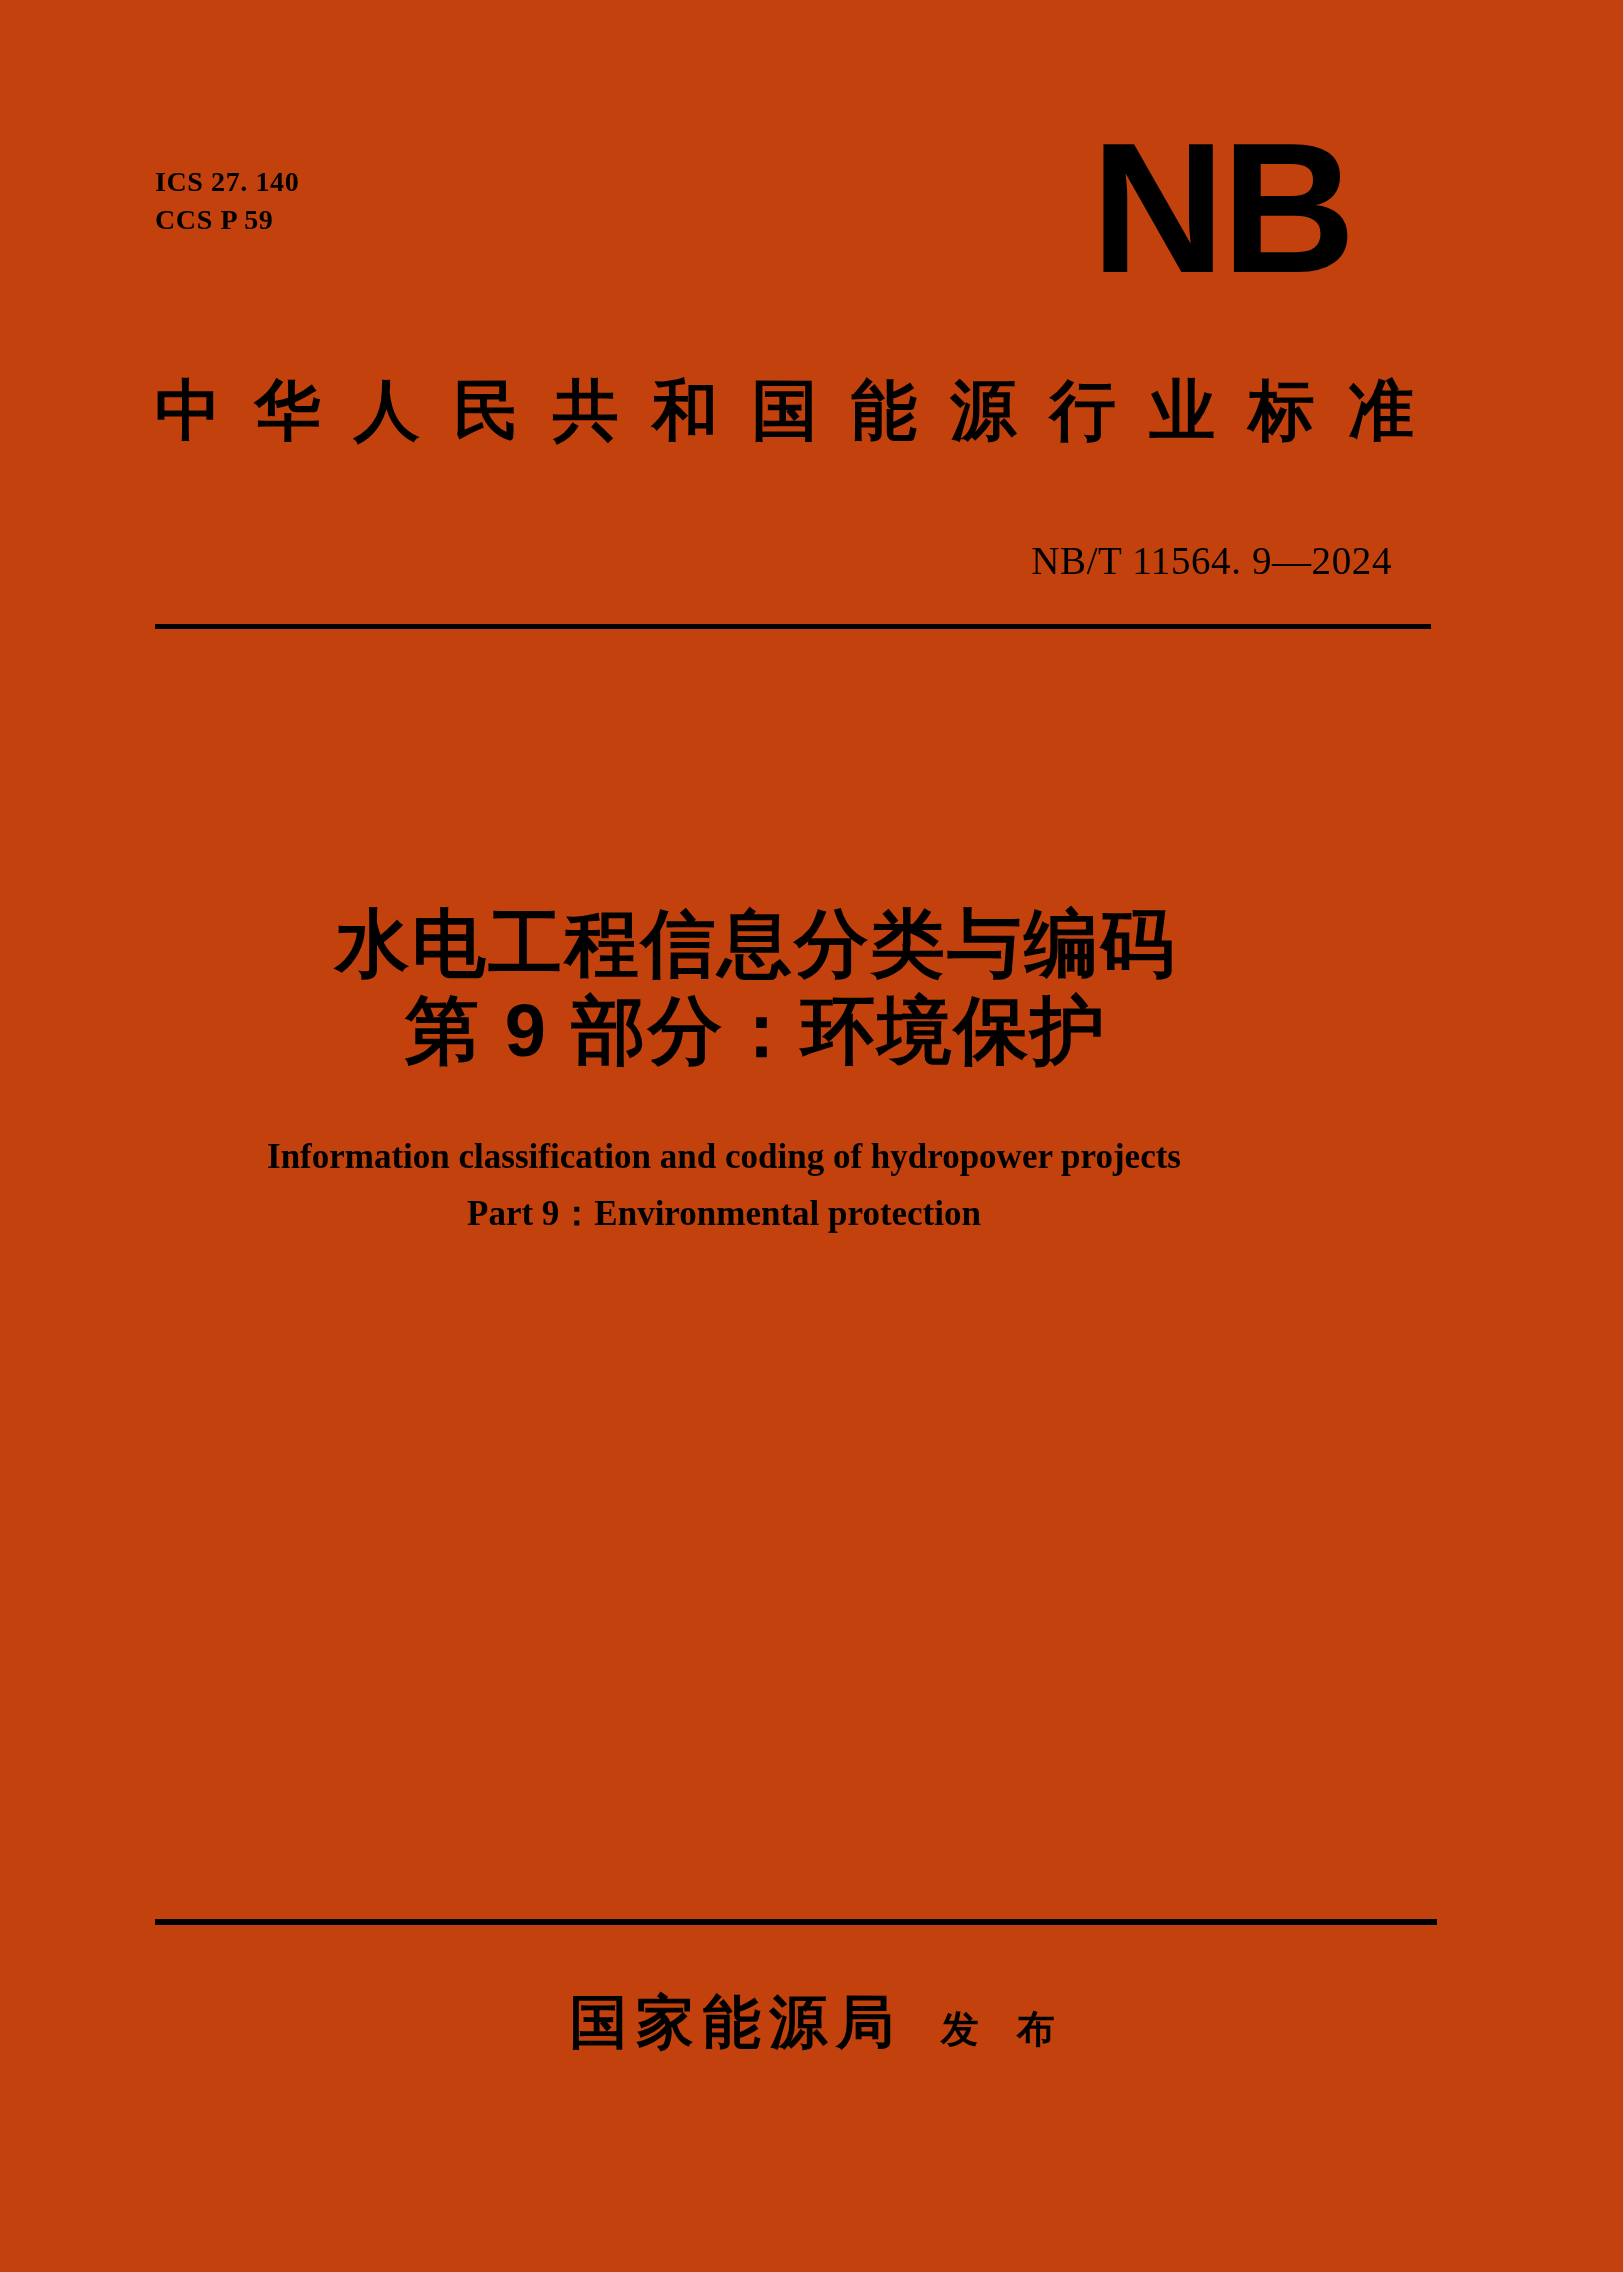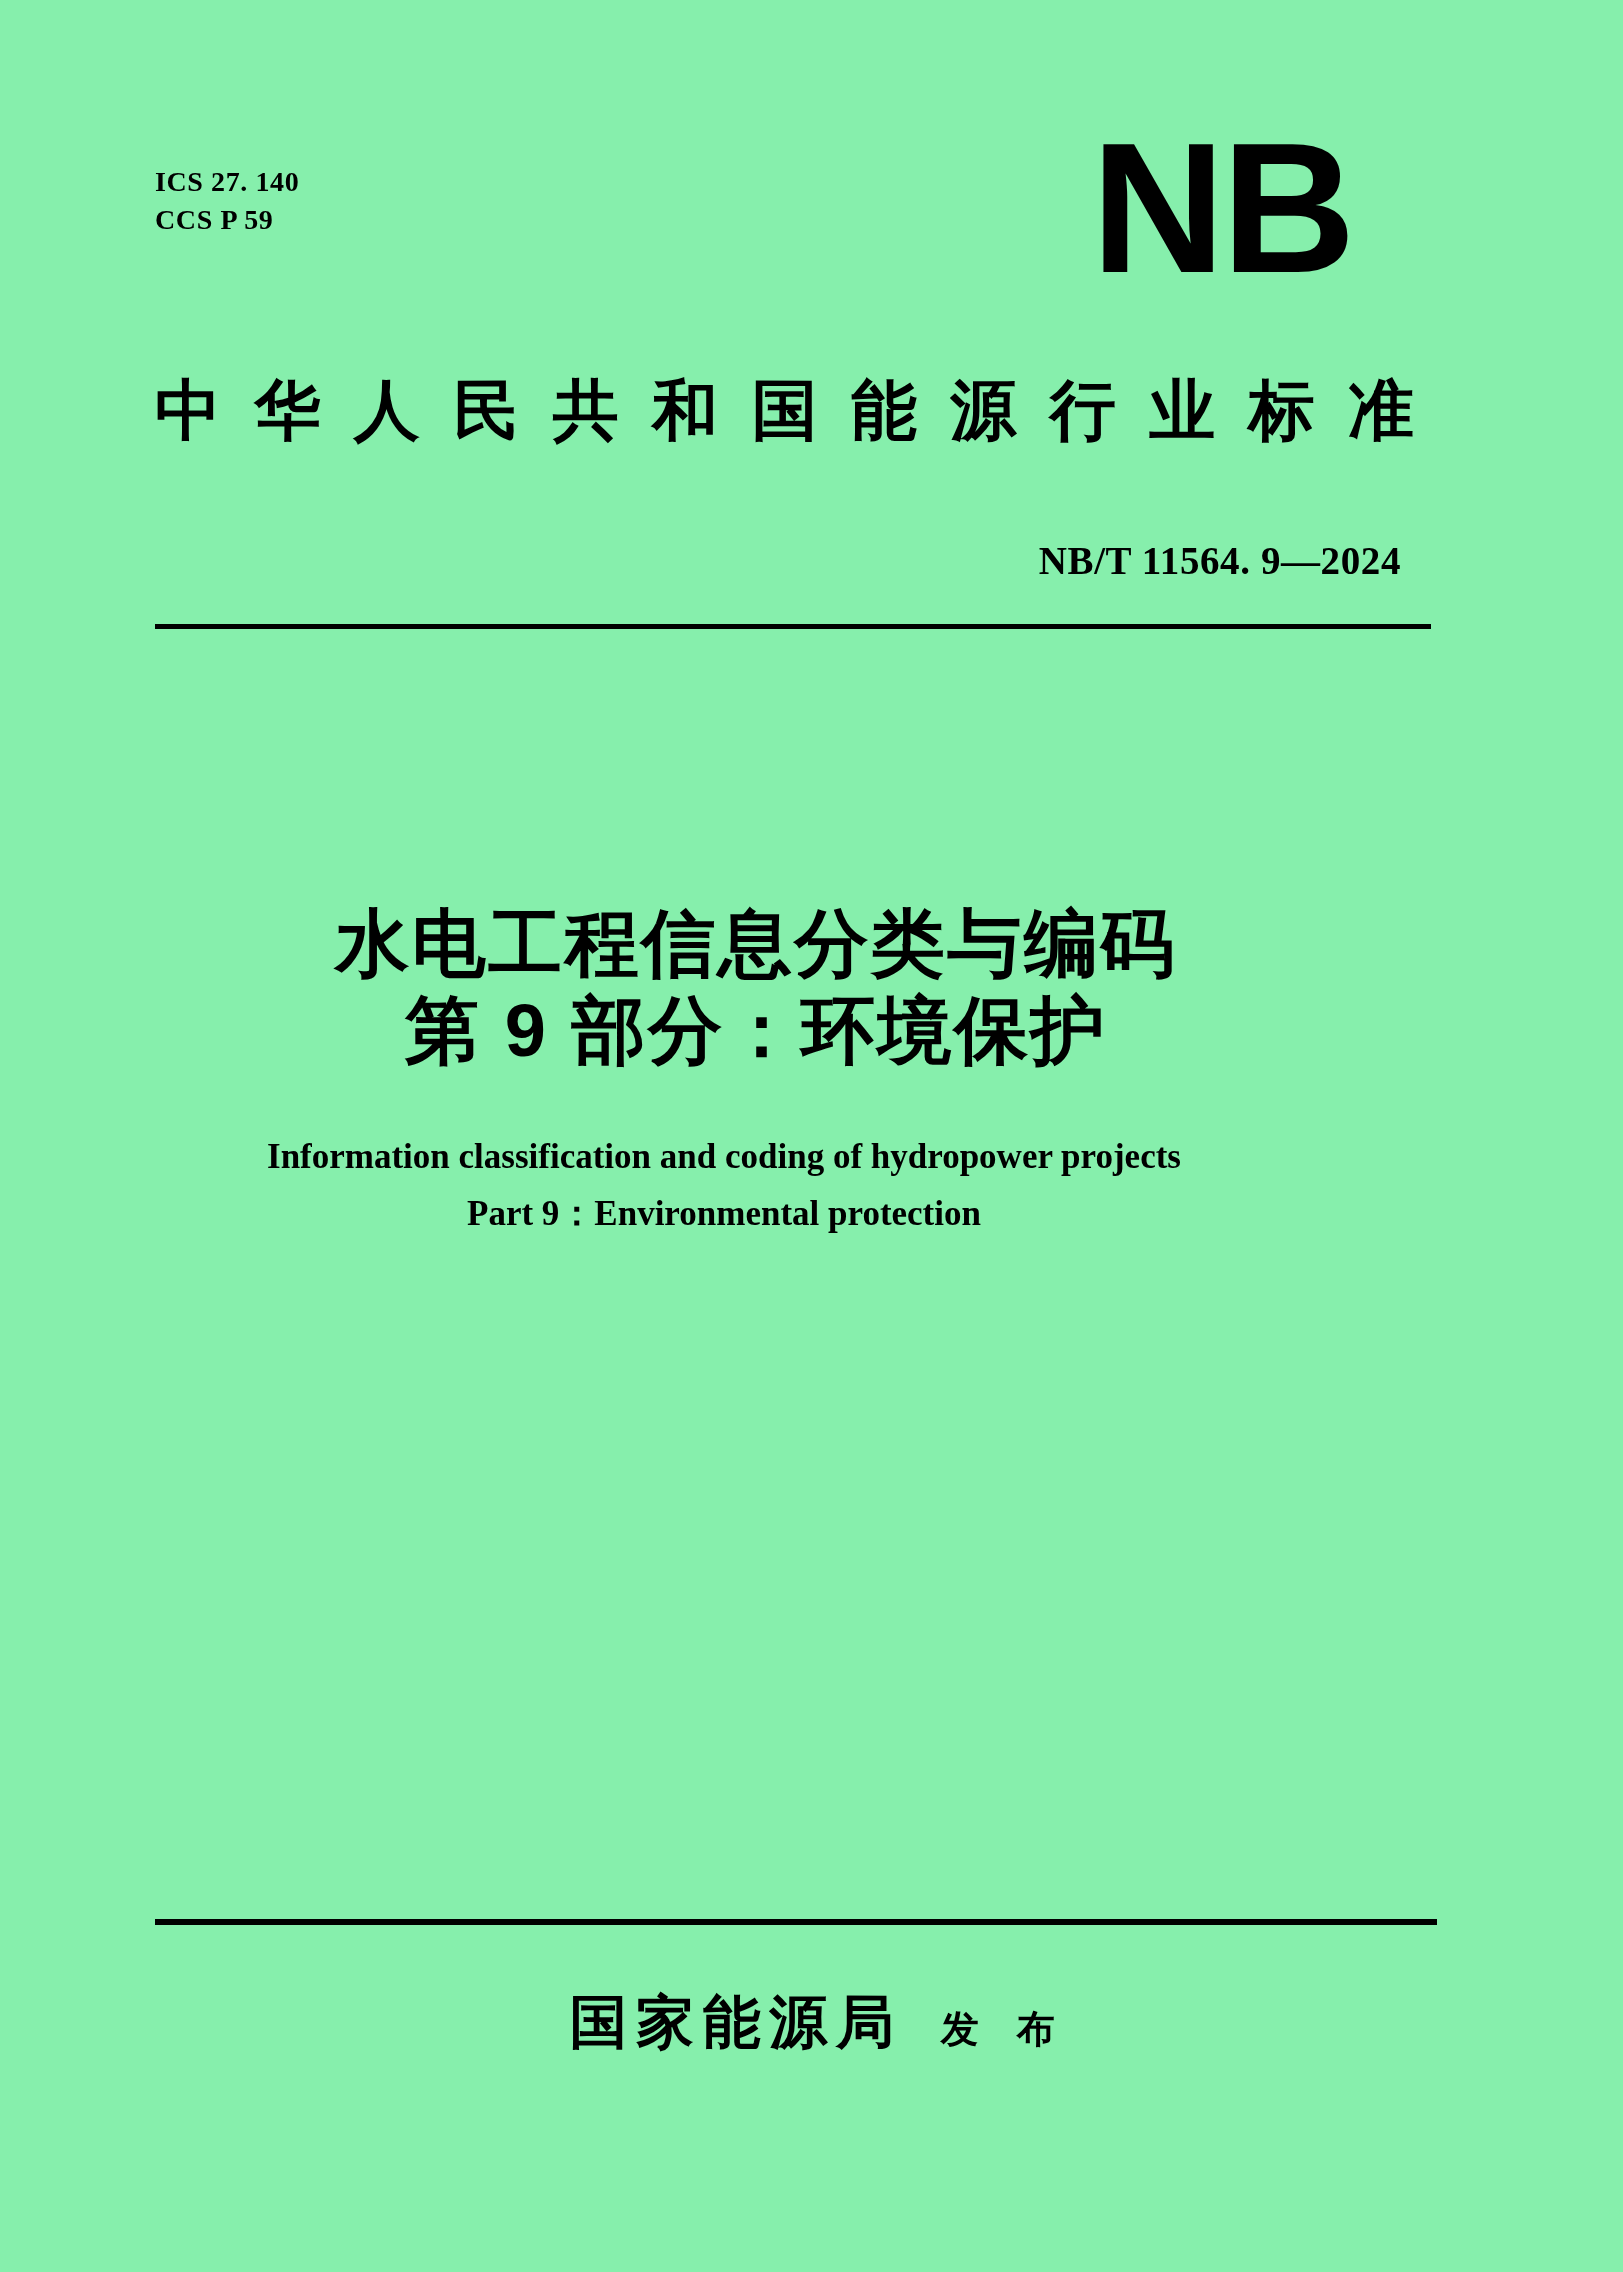--- a/index.html
+++ b/index.html
@@ -1,20 +1,20 @@
 <!DOCTYPE html>
 <html style="font-size:10px"><head>
 <meta charset="utf-8">
 <style>
   html, body { margin: 0; padding: 0; background: #ffffff; }
   .page {
     position: relative;
     width: 1624px;
     height: 2273px;
-    background: #86efac;
+    background: #c2410c;
     color: #000000;
     font-family: "Liberation Serif", "DejaVu Serif", serif;
     overflow: hidden;
   }
 
   
   .codes {
     position: absolute;
     left: 155px;
     top: 163px;
@@ -46,24 +46,24 @@
     font-weight: bold;
     line-height: 1.2;
     text-align: justify;
     text-align-last: justify;
     font-family: "Liberation Serif", "DejaVu Serif", serif;
     white-space: nowrap0; 
   }
 
   .std-number {
     position: absolute;
-    right: 223px;
+    right: 232px;
     top: 538px;
     font-size: 39px;
-    font-weight: bold;
+    font-weight: normal;
     letter-spacing: 0.6px;
   }
 
   .rule { position: absolute; background: #000000; }
   .rule-top    { left: 155px; top: 624px; width: 1276px; height: 5px; }
   .rule-bottom { left: 155px; top: 1919px; width: 1282px; height: 6.2px; }
 
   
   .title-zh {
     position: absolute;

